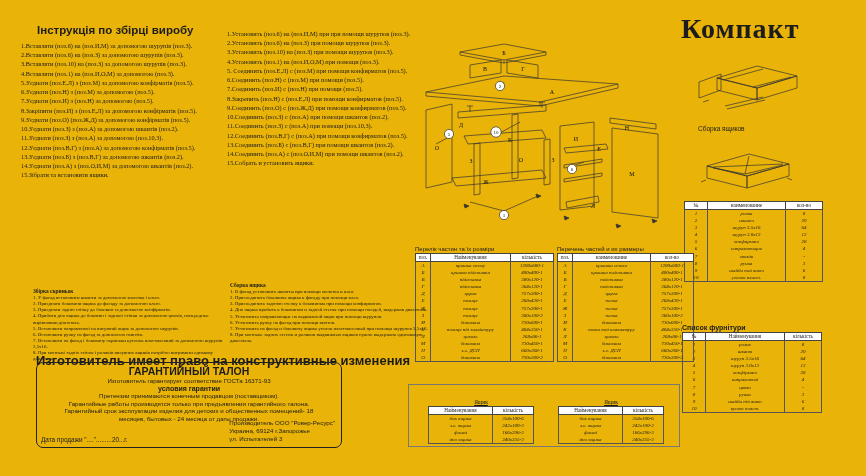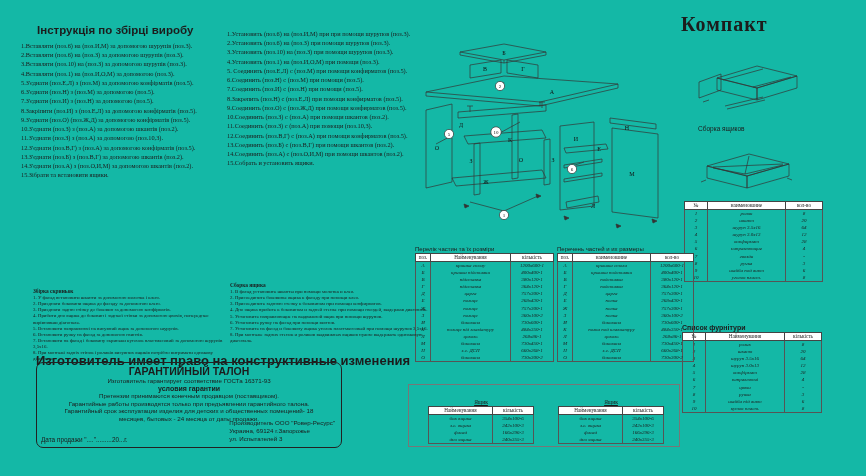--- a/index.html
+++ b/index.html
@@ -1,21 +1,21 @@
 <!DOCTYPE html>
 <html><head>
 <meta charset="utf-8">
 <style>
   html,body{margin:0;padding:0;background:#e8e8e8;}
-  .sheet{position:relative;width:866px;height:476px;background:#14b8a6;overflow:hidden;
+  .sheet{position:relative;width:866px;height:476px;background:#eab308;overflow:hidden;
          font-family:"Liberation Serif",serif;color:#1c1c1c;}
   .abs{position:absolute;}
   
   .big-head{font-family:"Liberation Sans",sans-serif;font-weight:bold;font-size:11.5px;white-space:nowrap;}
-  .brand{font-family:"Liberation Serif",serif;font-weight:bold;font-size:20px;letter-spacing:1px;}
+  .brand{font-family:"Liberation Serif",serif;font-weight:bold;font-size:28px;letter-spacing:1px;}
   
   .ilist .li{font-size:6.3px;line-height:1.28;margin-bottom:1.2px;}
   .fine .li{font-size:4.9px;line-height:1.25;}
   .fine-head{font-size:5.4px;font-weight:bold;margin-bottom:1px;}
   
   .tbl-head{font-family:"Liberation Sans",sans-serif;font-size:6px;margin-bottom:1px;white-space:nowrap;}
   .tbl-head.bold{font-weight:bold;font-size:6.5px;}
   table{border-collapse:collapse;width:100%;table-layout:fixed;}
   th{border:1px solid #444;font-size:5.2px;font-weight:normal;padding:0;line-height:7px;
      font-family:"Liberation Serif",serif;background:#fff;}

